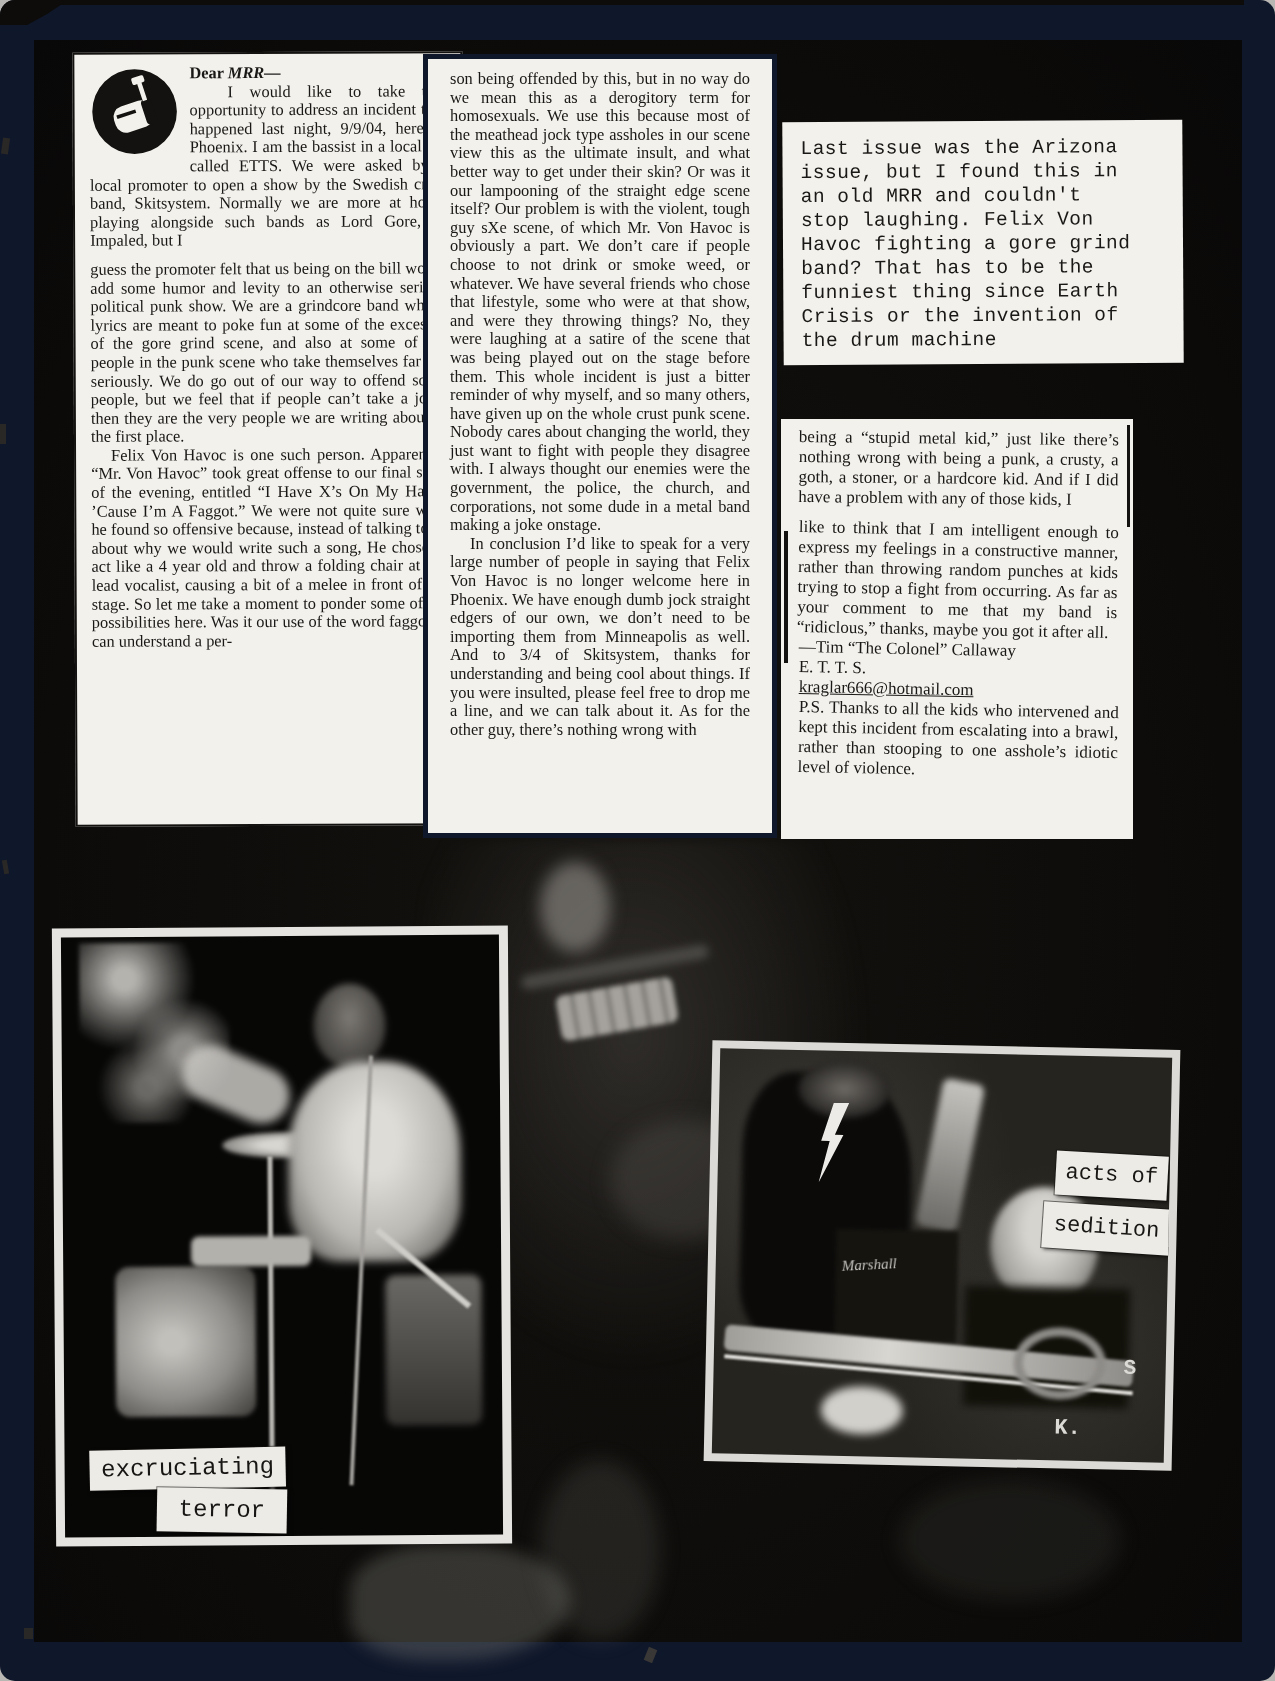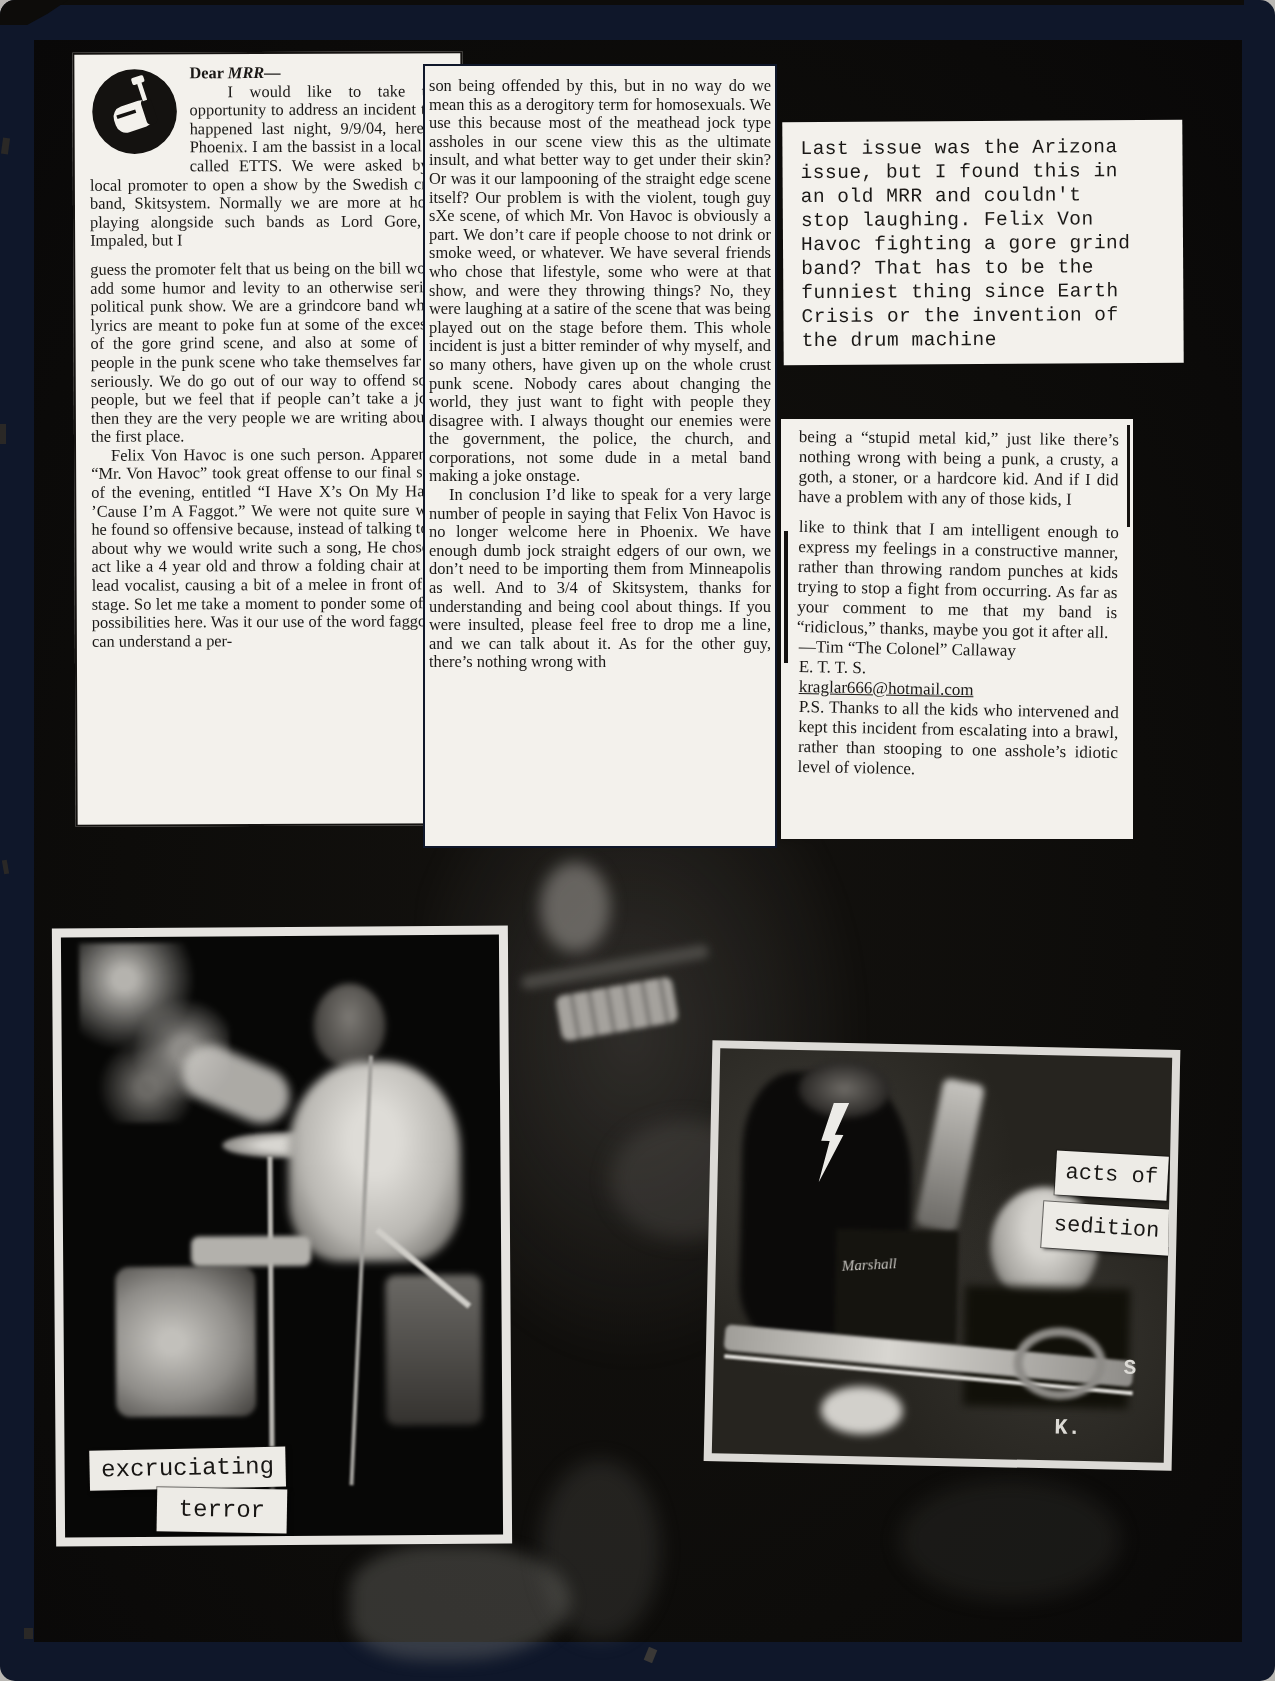--- a/index.html
+++ b/index.html
@@ -12,22 +12,22 @@
   .collage{position:absolute;left:34px;top:40px;width:1208px;height:1602px;
     background:radial-gradient(ellipse at 50% 55%, #14120f 0%, #0d0c0a 60%, #090808 100%);}
   .paper{position:absolute;background:#f3f1ec;color:#1a1816;box-sizing:border-box;}
   .serifcol{font-size:16.4px;line-height:18.6px;text-align:justify;}
   .serifcol p{margin:0;}
   .mono{font-family:"Liberation Mono","DejaVu Sans Mono",monospace;}
 
   
   .box1{left:74px;top:52px;width:390px;height:774px;padding:10px 15px 8px 15px;
     border:2px solid #141210;transform:rotate(-0.25deg);overflow:hidden;}
-  .box2{left:423px;top:64px;width:354px;height:784px;padding:11px 4px;
-    border:2px solid #0f172a;overflow:hidden;}
+  .box2{left:423px;top:54px;width:354px;height:784px;padding:11px 22px;
+    border:5px solid #0f172a;overflow:hidden;}
   .box3{left:781px;top:419px;width:352px;height:420px;padding:8px 14px 10px 18px;
     font-size:17px;line-height:20px;overflow:hidden;}
   .box3 p{margin:0;}
   .indent1{text-indent:38px;}
   .indent2{text-indent:20px;}
   .gap-top{margin-top:10px !important;}
   .salutation{font-weight:bold;text-align:left;}
   .salutation .ital{font-style:italic;}
 
   .mailbox{float:left;width:90px;height:90px;margin:2px 10px 4px 0;}

